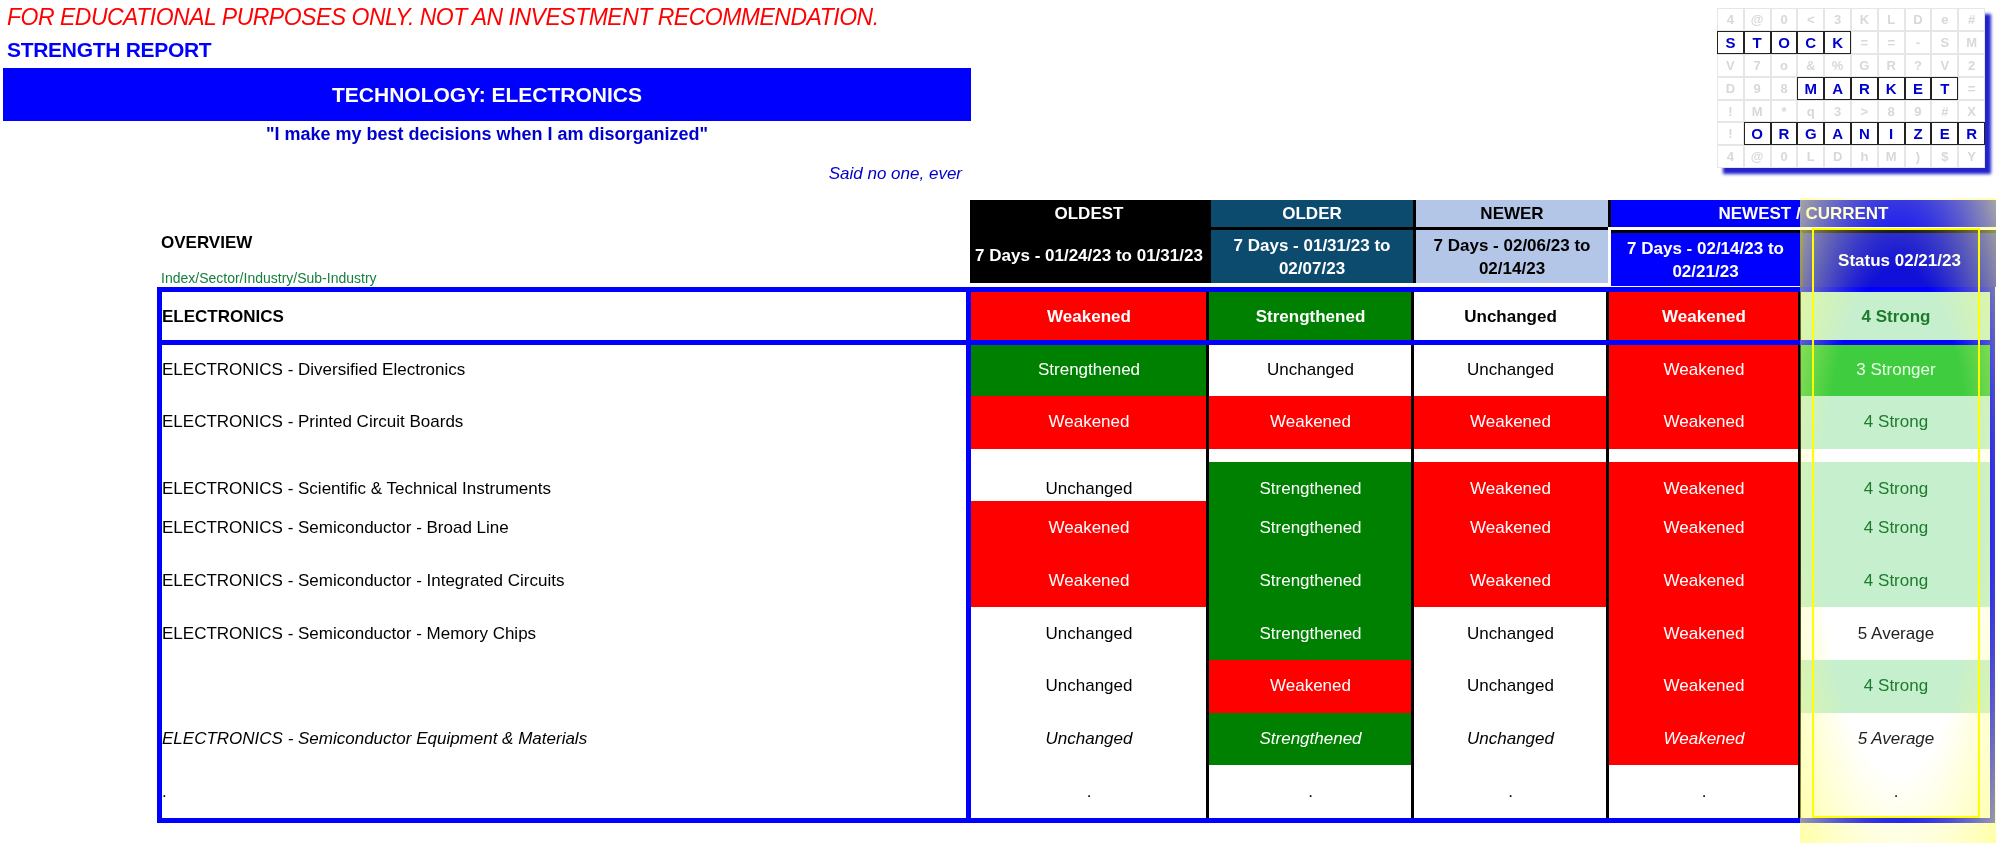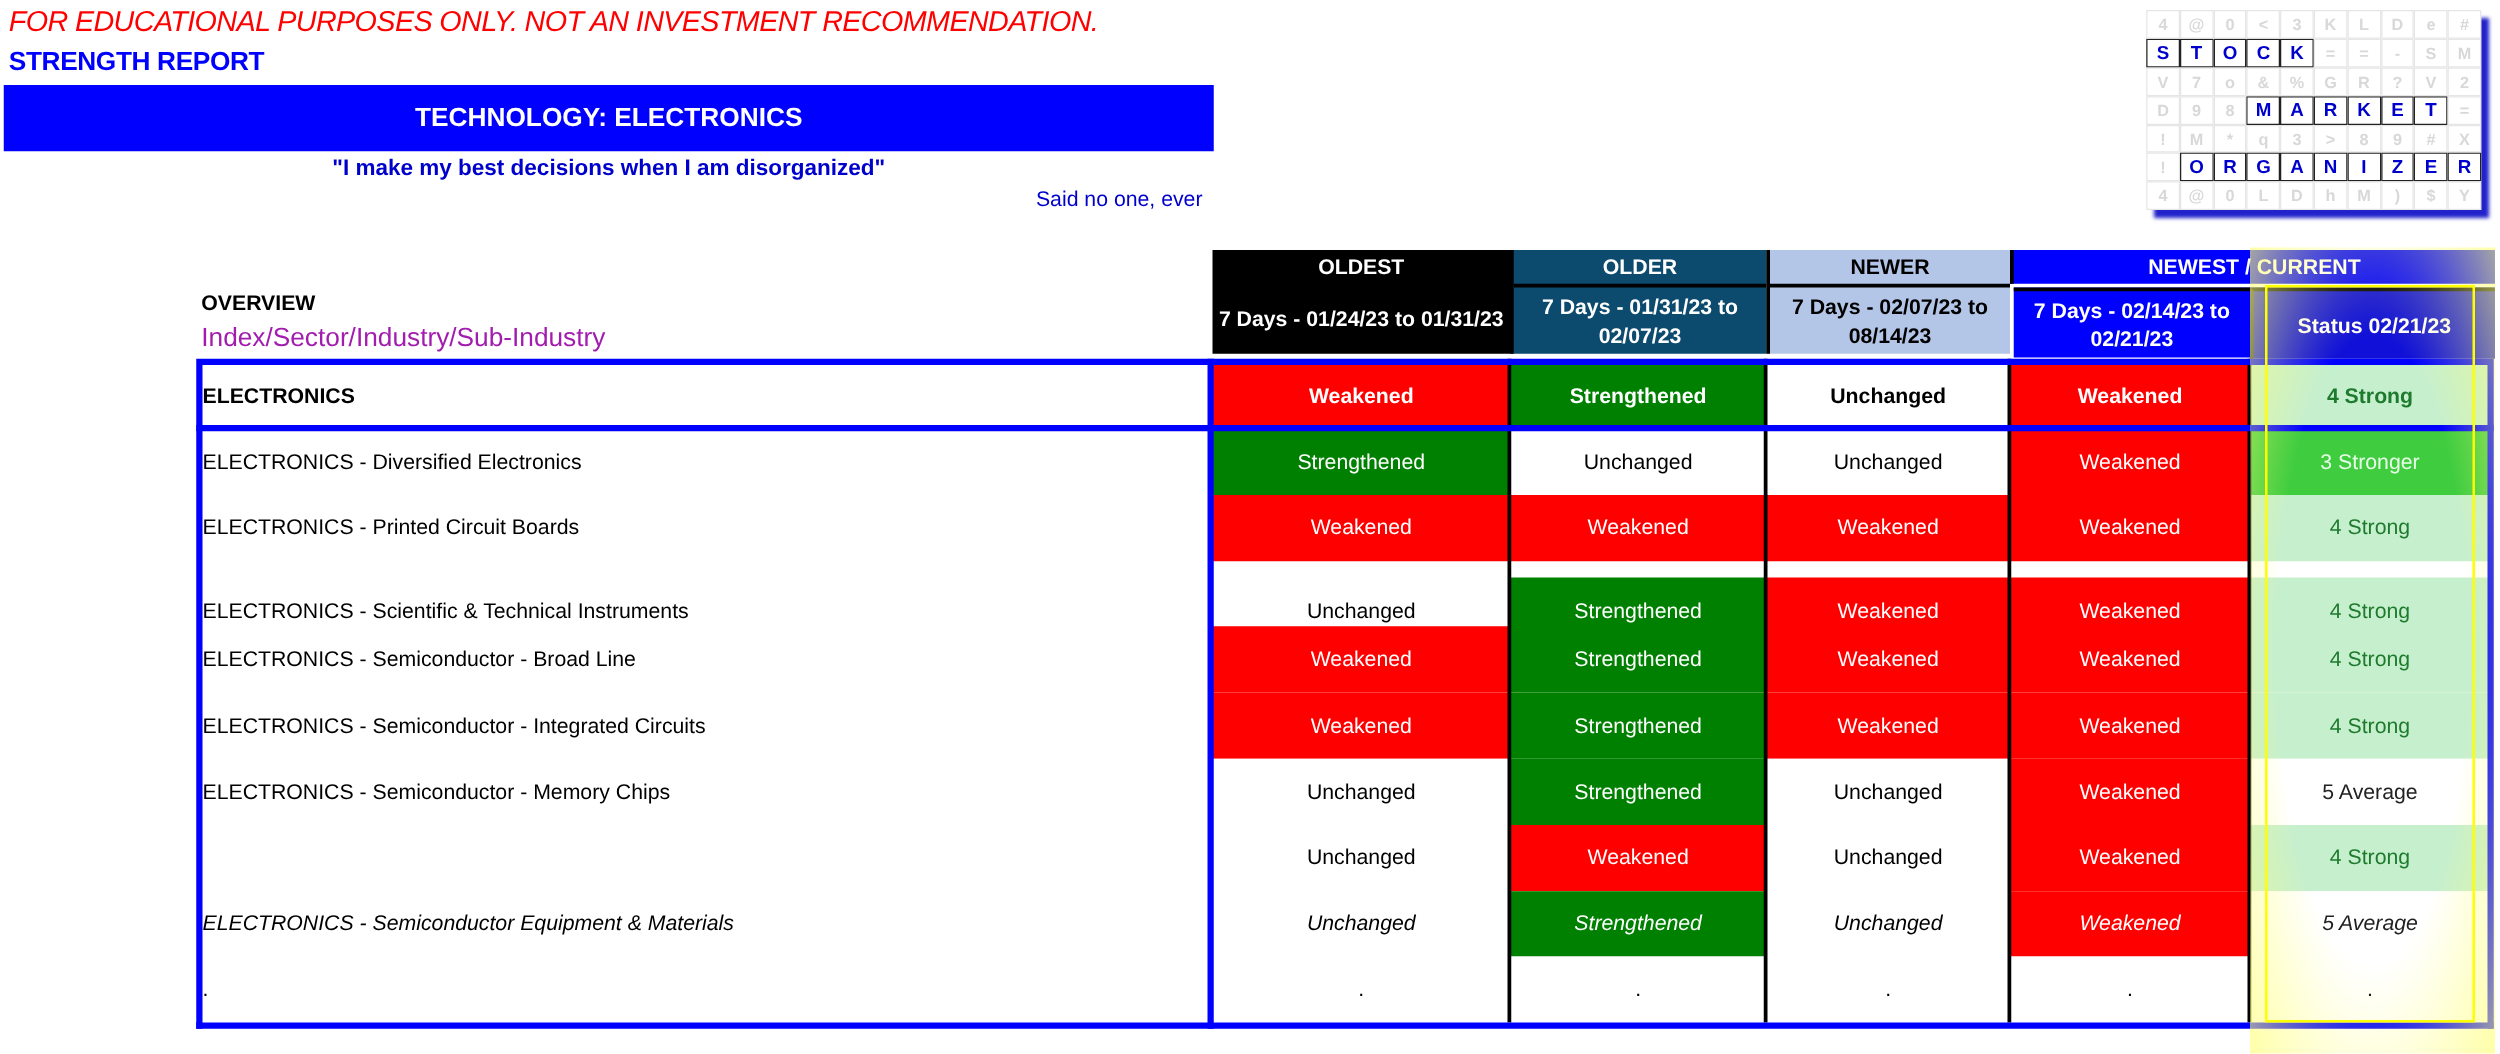--- a/index.html
+++ b/index.html
@@ -4,33 +4,33 @@
 <style>
   html, body { margin:0; padding:0; background:#ffffff; }
   body { width:2000px; height:843px; position:relative; overflow:hidden;
          font-family:"Liberation Sans", "DejaVu Sans", sans-serif; }
 
   .disclaimer { position:absolute; left:7px; top:4px; font-size:23px; font-weight:normal; font-style:italic; color:#ff0000; letter-spacing:-0.5px; }
   .report-title { position:absolute; left:7px; top:38px; font-size:21px; font-weight:bold; color:#0000ff; letter-spacing:-0.3px; }
   .banner { position:absolute; left:3px; top:68px; width:968px; height:53px; background:#0000ff; color:#fff;
             font-size:21px; font-weight:bold; display:flex; align-items:center; justify-content:center; }
   .quote { position:absolute; left:3px; top:124px; width:968px; text-align:center; font-size:18px; font-weight:bold; color:#0000cc; }
-  .attrib { position:absolute; right:1038px; top:150px; font-size:17px; color:#0000cc; }
+  .attrib { position:absolute; right:1038px; top:164px; font-size:17px; font-style:italic; color:#0000cc; }
 
   
   .logo { position:absolute; left:1717px; top:8px; width:268px; height:160px;
           box-shadow: 6px 6px 3px #2222cc; background:#fff; }
   .logo-grid { display:grid; grid-template-columns:repeat(10, 26.8px); grid-template-rows:repeat(7, 22.9px); }
   .lcell { display:flex; align-items:center; justify-content:center; font-size:13px; color:#d8d8d8;
            border:1px solid #e6e6e6; box-sizing:border-box; filter: blur(0.6px); font-weight:bold; }
   .lcell.hl { filter:none; color:#0000cc; border:1.5px solid #222; background:#fff; font-size:15px; }
 
   
   .hdr-overview { position:absolute; left:161px; top:233px; font-size:17px; font-weight:bold; color:#000; }
-  .hdr-index { position:absolute; left:161px; top:259px; font-size:21px; color:#a21caf; }
+  .hdr-index { position:absolute; left:161px; top:270px; font-size:14px; color:#15803d; }
 
   .hcol { position:absolute; color:#fff; font-weight:bold; text-align:center; box-sizing:border-box; }
   .hcol .h1 { height:27px; line-height:27px; font-size:17px; }
   .hcol .h2 { height:56px; font-size:17px; line-height:23px; display:flex; align-items:center; justify-content:center; padding:0 4px; }
 
   .table-body { position:absolute; left:157px; top:287px; width:1838px; }
   .row { position:absolute; left:0; width:1934px; height:53px; }
   .label-cell { position:absolute; left:5px; top:0; height:53px; width:800px; display:flex; align-items:center; font-size:17px; color:#000; }
   .cell { position:absolute; top:0; height:53px; display:flex; align-items:center; justify-content:center; font-size:17px; box-sizing:border-box; }
   .cell.W { background:#ff0000; color:#fff; }
@@ -142,21 +142,21 @@
 <div class="hcol" style="left:970px;top:200px;width:238px;background:#000;">
   <div class="h1">OLDEST</div>
   <div class="h2">7 Days - 01/24/23 to 01/31/23</div>
 </div>
 <div class="hcol" style="left:1208px;top:200px;width:205px;background:#0c4a6e;border-left:3px solid #000;">
   <div class="h1">OLDER</div>
   <div class="h2" style="border-top:3px solid #000;height:53px;">7 Days - 01/31/23 to 02/07/23</div>
 </div>
 <div class="hcol" style="left:1413px;top:200px;width:195px;background:#b4c6e7;color:#000;border-left:3px solid #000;">
   <div class="h1">NEWER</div>
-  <div class="h2" style="border-top:3px solid #000;height:53px;">7 Days - 02/07/23 to 08/14/23</div>
+  <div class="h2" style="border-top:3px solid #000;height:53px;">7 Days - 02/06/23 to 02/14/23</div>
 </div>
 <div class="hcol" style="left:1608px;top:200px;width:388px;background:#0000ff;border-left:3px solid #000;">
   <div class="h1">NEWEST / CURRENT</div>
 </div>
 <div class="hcol" style="left:1611px;top:230px;width:189px;background:#0000ff;border-top:3px solid #000;">
   <div class="h2" style="height:53px;">7 Days - 02/14/23 to 02/21/23</div>
 </div>
 <div class="hcol" style="left:1800px;top:230px;width:196px;height:57px;background:#1010d8;border-top:3px solid #000;border-left:3px solid #333;">
   <div class="h2" style="height:54px;">Status 02/21/23</div>
 </div>

